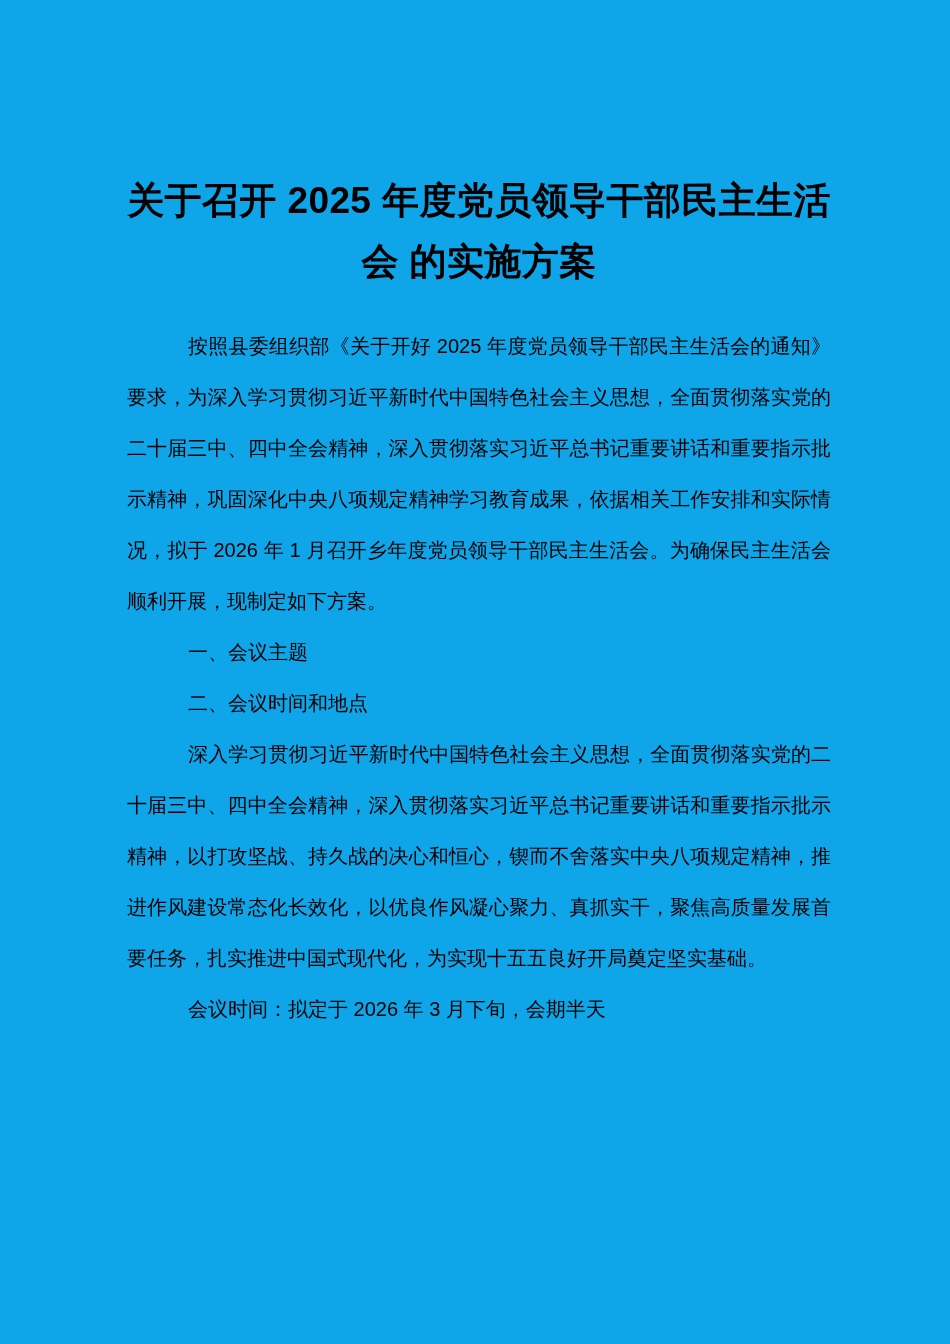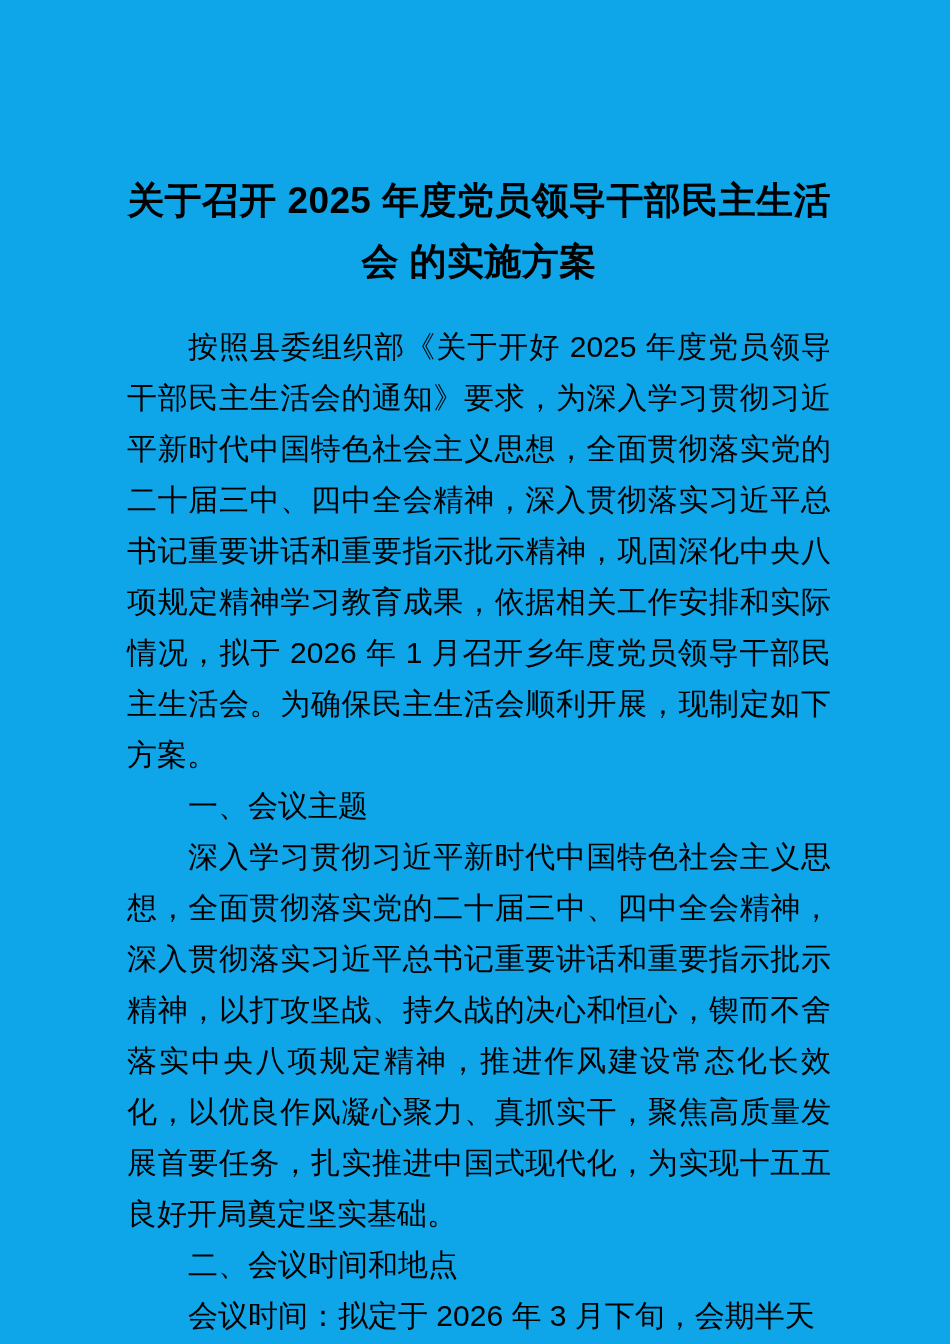--- a/index.html
+++ b/index.html
@@ -32,21 +32,21 @@
     font-size: 37px;
     font-weight: bold;
     line-height: 61px;
     text-align: center;
     letter-spacing: 0.4px;
     word-break: break-all;
   }
 
   .para {
     margin: 0;
-    font-size: 30px;
+    font-size: 20px;
     line-height: 51px;
     text-align: justify;
     text-justify: inter-character;
     text-align-last: left;
     word-break: break-all;
     letter-spacing: 0px;
   }
 
   .para.indent {
     text-indent: 61px;
@@ -74,23 +74,23 @@
 
     <h1 class="doc-title">
       <span>关于召开 2025 年度党员领导干部民主生活会</span>
       <span>的实施方案</span>
     </h1>
 
     <p class="para indent first-para">按照县委组织部《关于开好 2025 年度党员领导干部民主生活会的通知》要求，为深入学习贯彻习近平新时代中国特色社会主义思想，全面贯彻落实党的二十届三中、四中全会精神，深入贯彻落实习近平总书记重要讲话和重要指示批示精神，巩固深化中央八项规定精神学习教育成果，依据相关工作安排和实际情况，拟于 2026 年 1 月召开乡年度党员领导干部民主生活会。为确保民主生活会顺利开展，现制定如下方案。</p>
 
     <p class="para heading">一、会议主题</p>
 
+    <p class="para heading">二、会议时间和地点</p>
+
     <p class="para indent">深入学习贯彻习近平新时代中国特色社会主义思想，全面贯彻落实党的二十届三中、四中全会精神，深入贯彻落实习近平总书记重要讲话和重要指示批示精神，以打攻坚战、持久战的决心和恒心，锲而不舍落实中央八项规定精神，推进作风建设常态化长效化，以优良作风凝心聚力、真抓实干，聚焦高质量发展首要任务，扎实推进中国式现代化，为实现十五五良好开局奠定坚实基础。</p>
-
-    <p class="para heading">二、会议时间和地点</p>
 
     <p class="para indent">会议时间：拟定于 2026 年 3 月下旬，会期半天</p>
 
     <div class="spacer-bottom"></div>
 
   </div>
 
 </div>
 
 </body></html>

